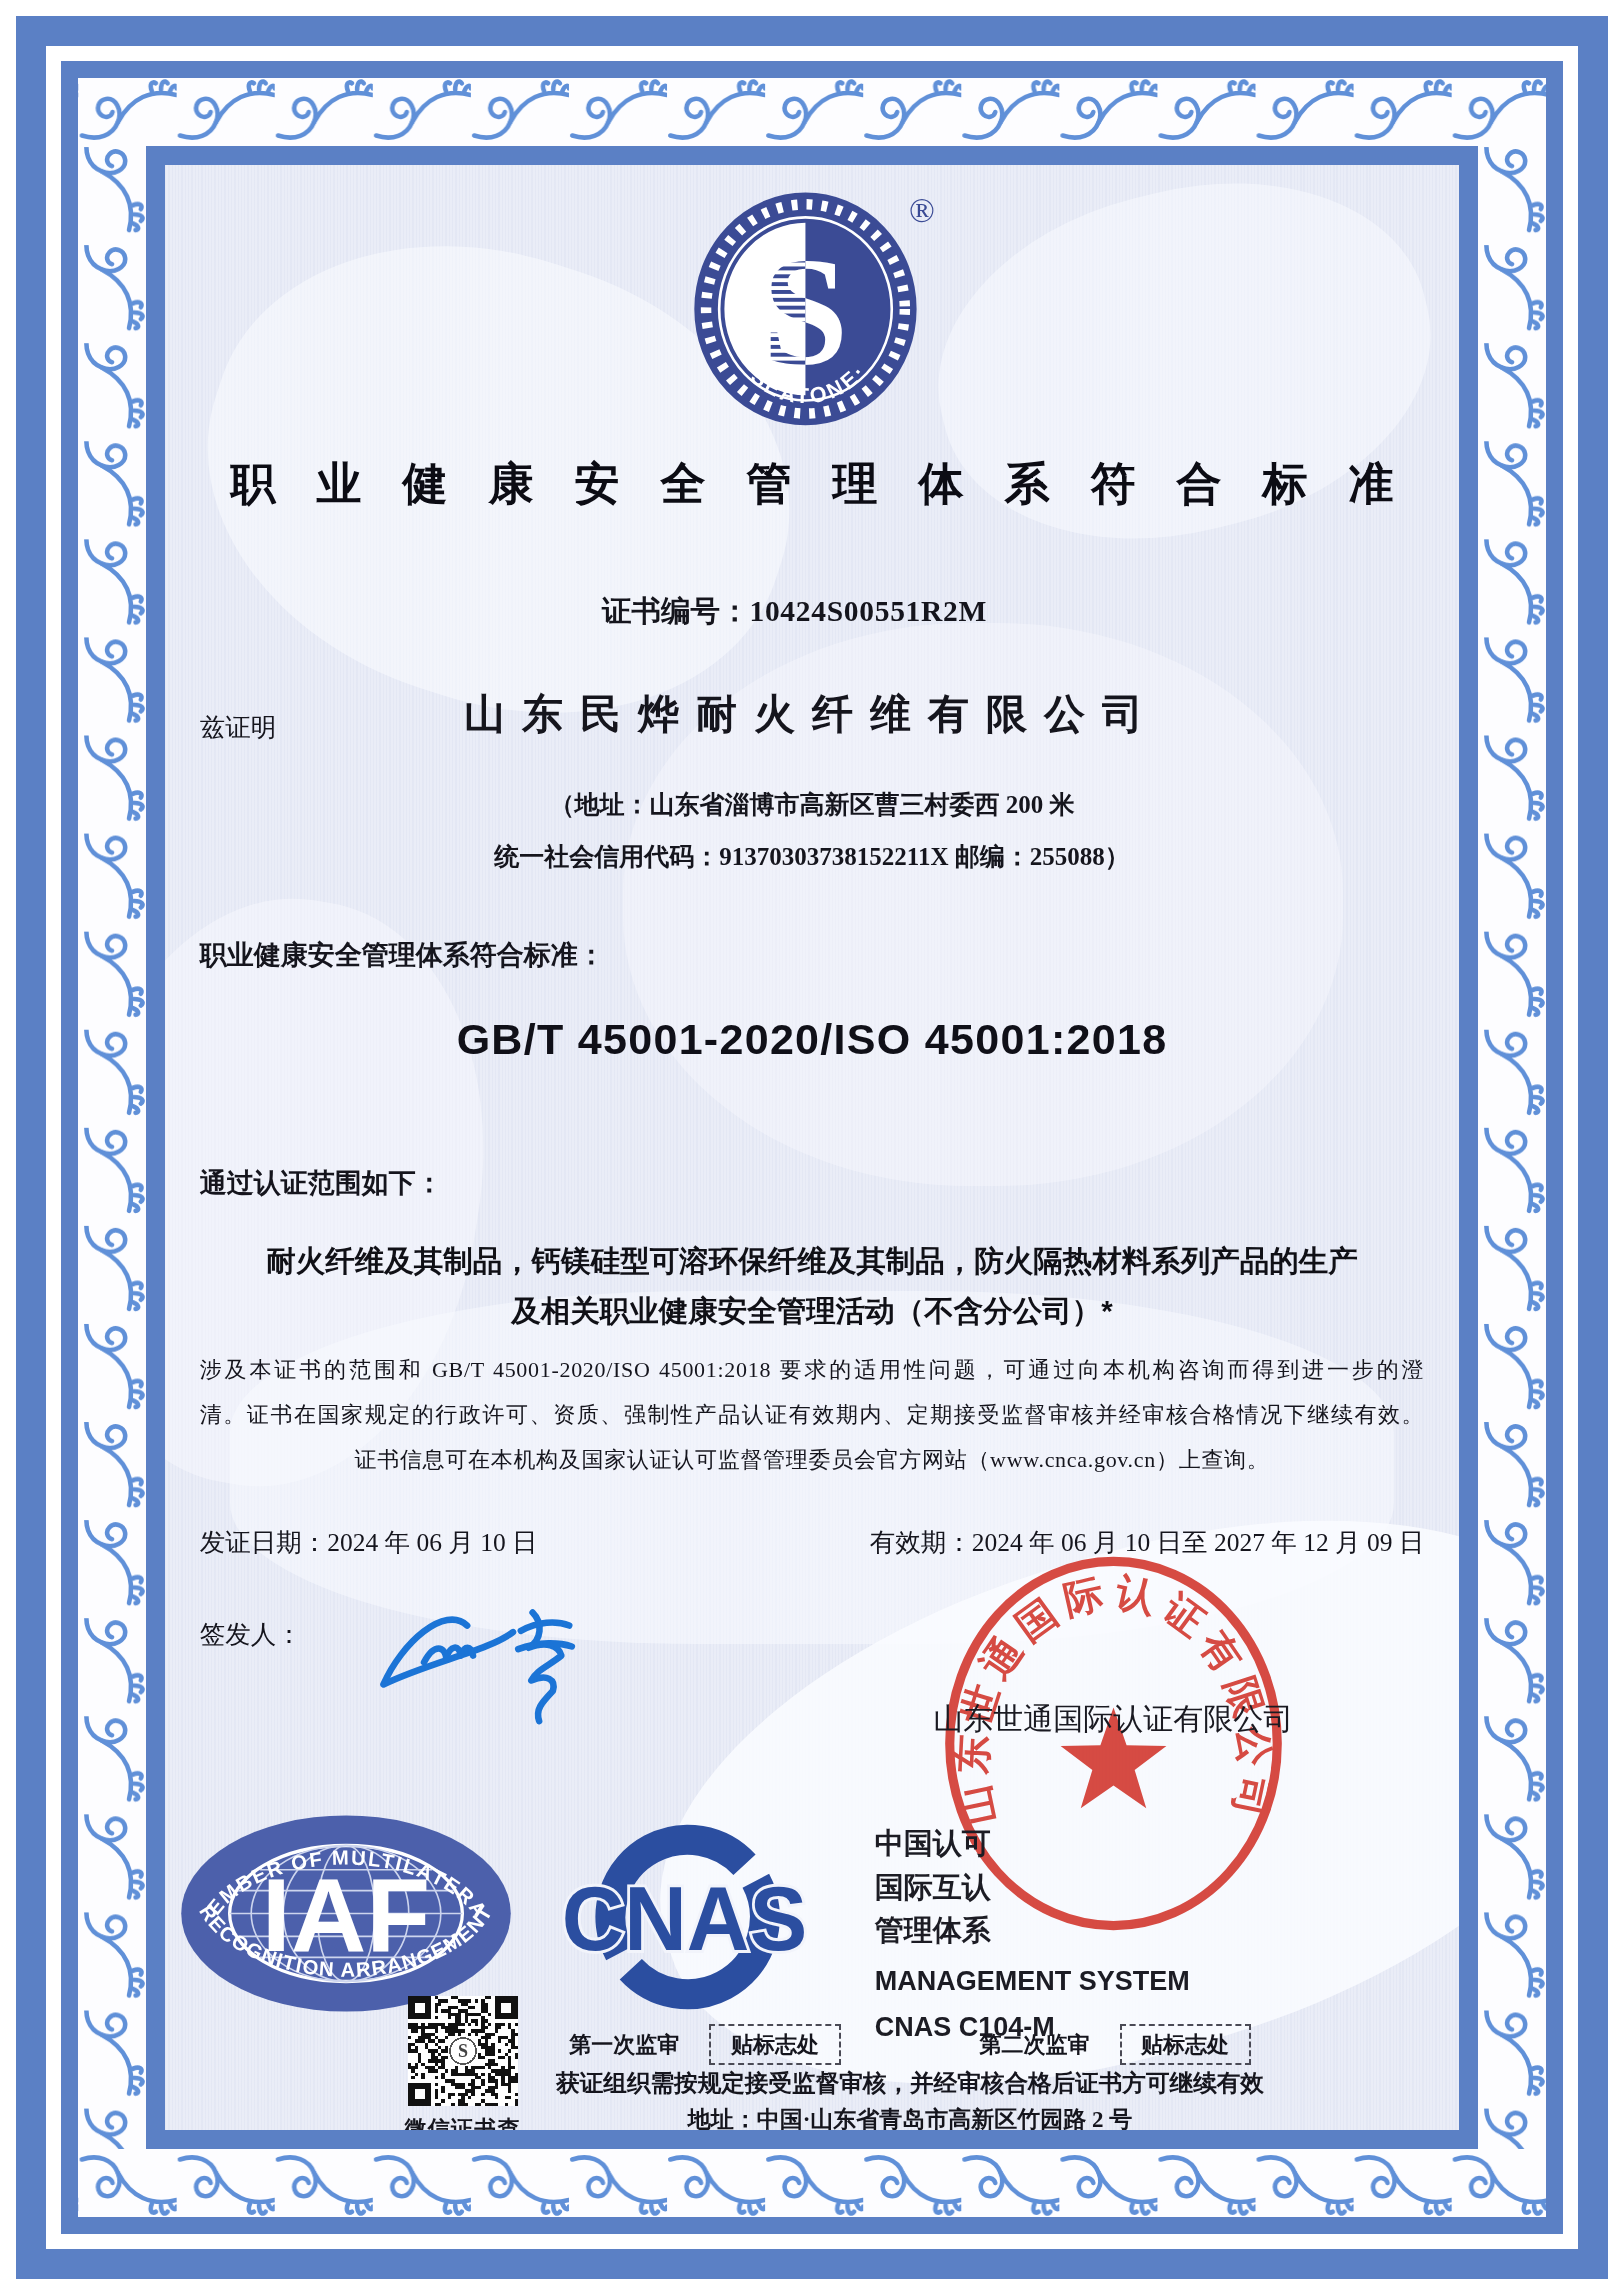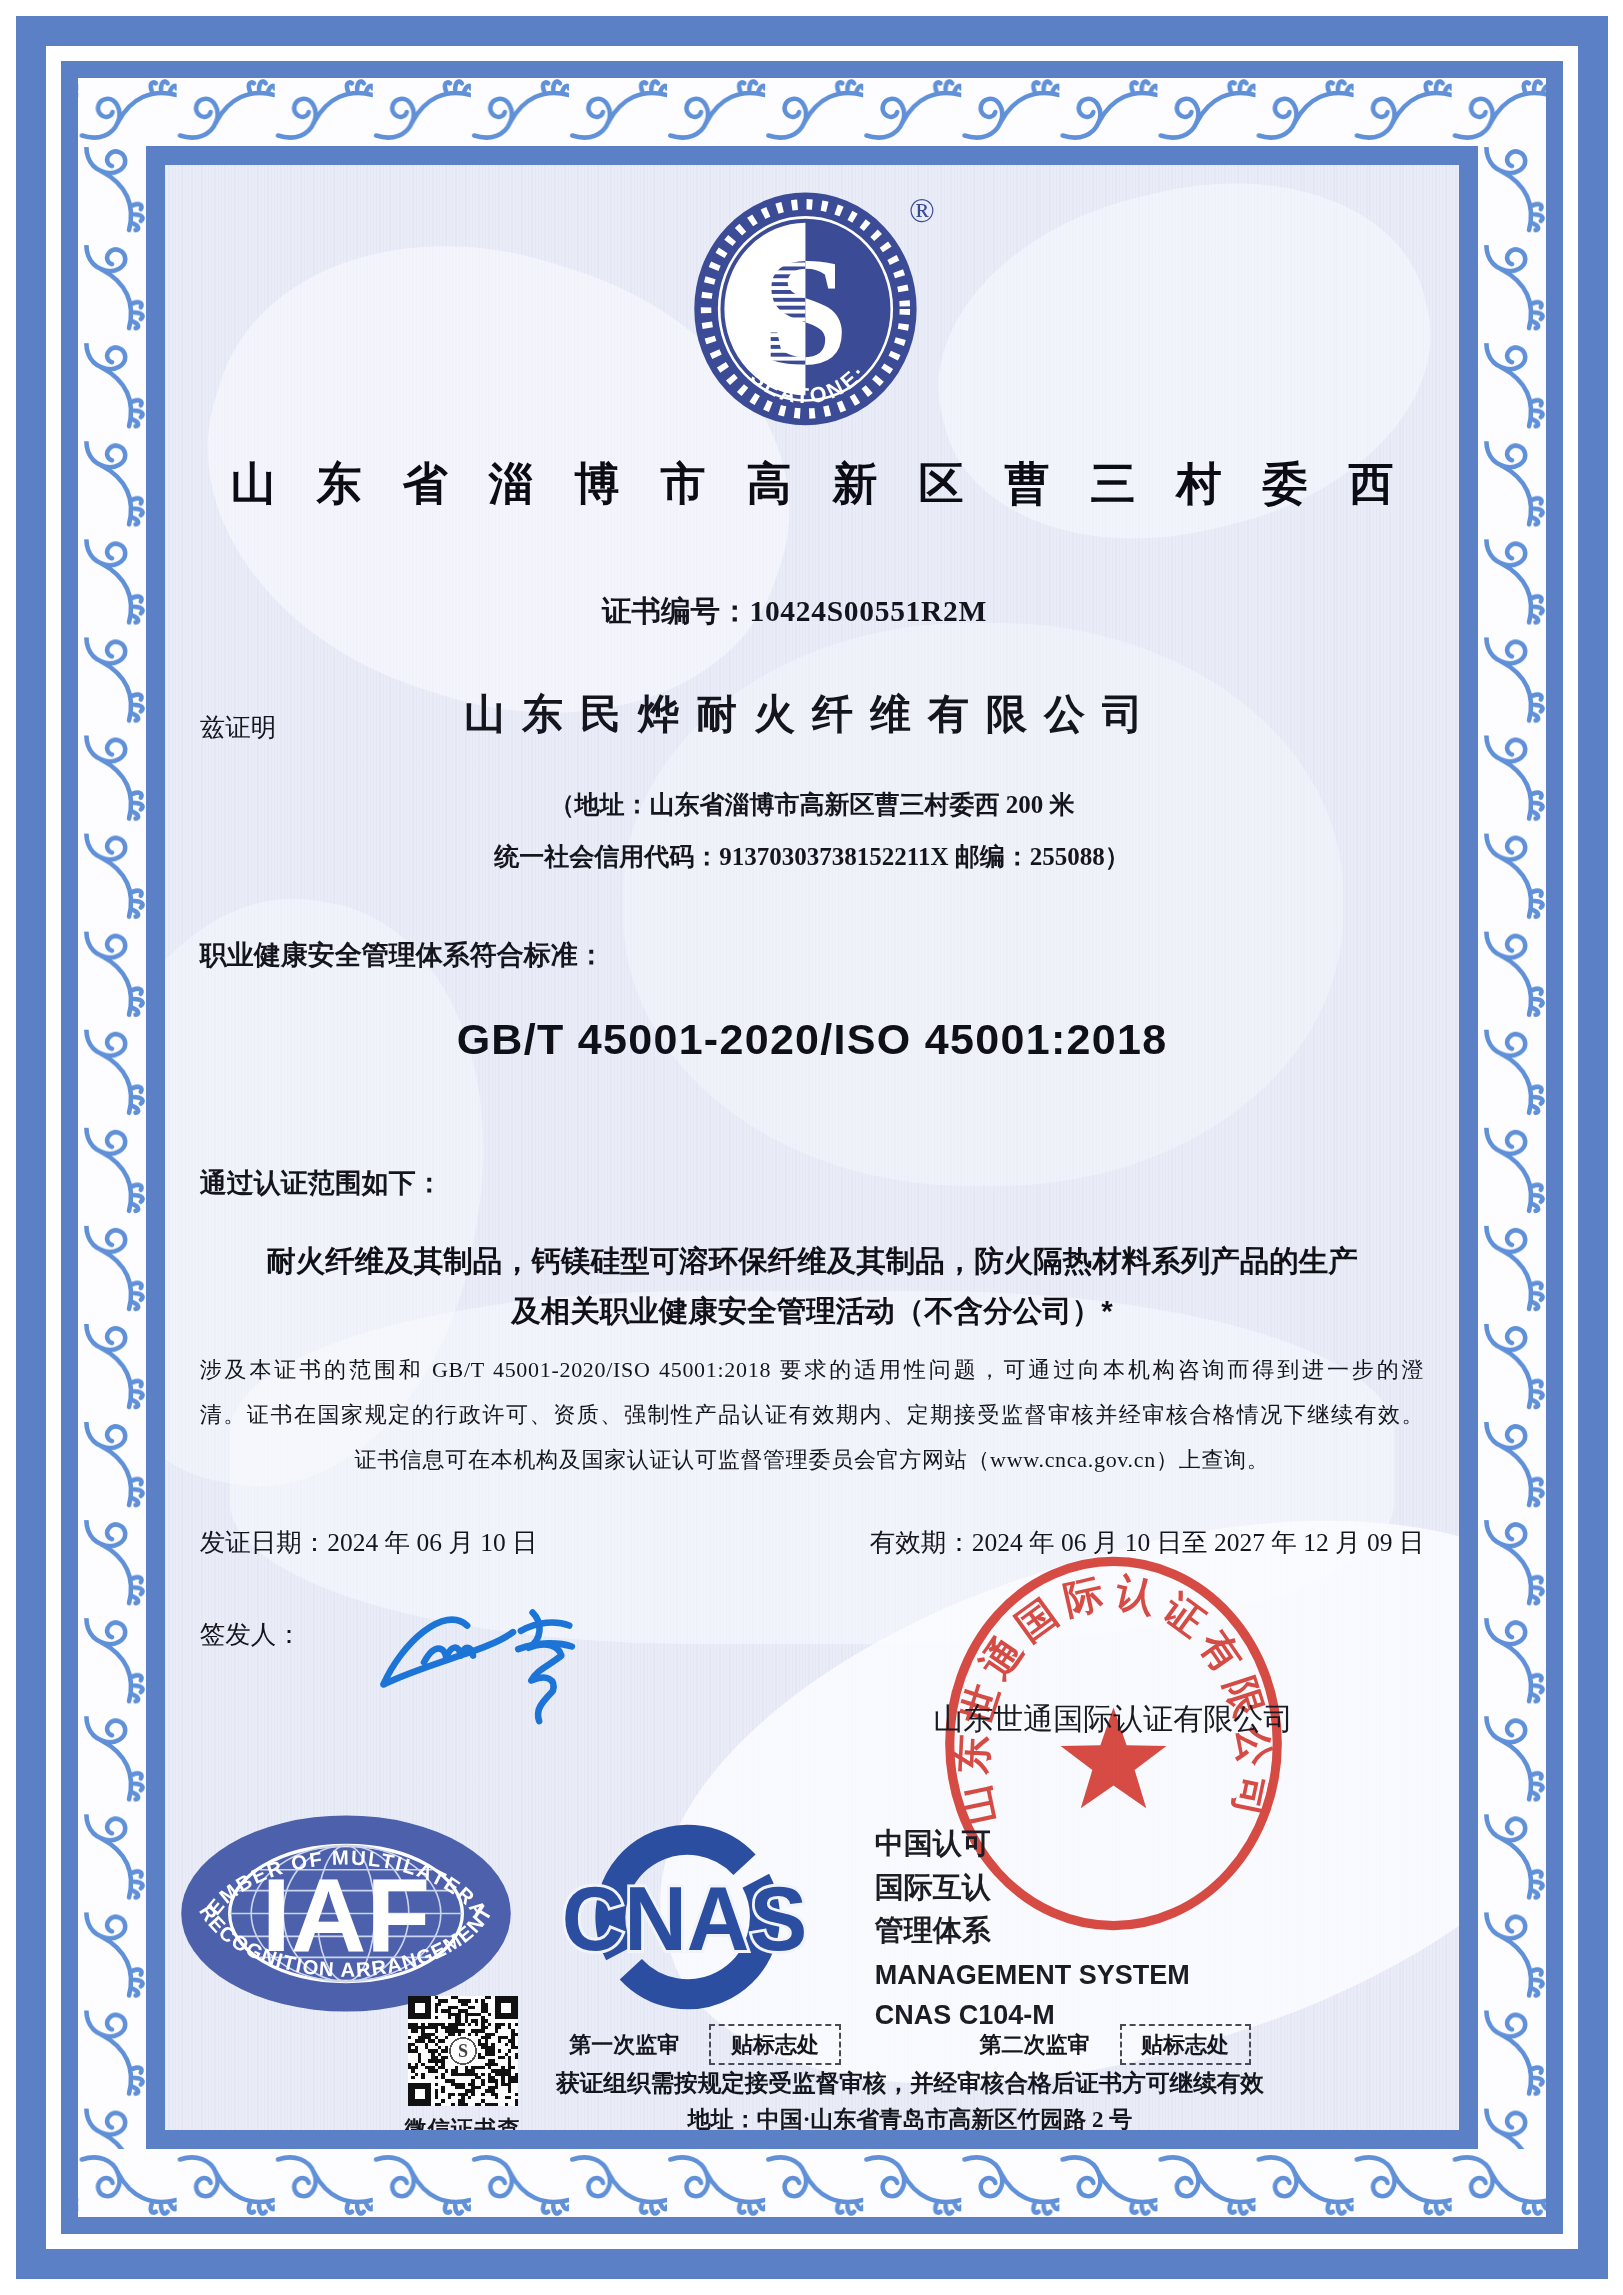--- a/index.html
+++ b/index.html
@@ -46,21 +46,21 @@
   .dates{top:1360px;left:35px;right:35px;width:auto;display:flex;justify-content:space-between;font-size:25.5px;}
   .signer-label{left:35px;top:1452px;position:absolute;right:auto;font-size:25.5px;}
   .signature{position:absolute;left:196px;top:1420px;}
   .stamp-wrap{position:absolute;left:765px;top:1382px;width:367px;height:393px;}
   .stamp-wrap svg{mix-blend-mode:multiply;}
   .issuer{position:absolute;top:152px;left:50%;transform:translateX(-50%);white-space:nowrap;font-size:30px;color:#1a1a22;z-index:3;}
   .logos-row{top:1647px;left:11px;right:19.6px;width:auto;display:flex;align-items:flex-start;gap:29px;}
   .cnas-logo{margin-top:10.5px;}
   .cnas-text{margin-top:10.5px;font-family:"Liberation Sans","DejaVu Sans",sans-serif;color:#1c1c24;}
   .cnas-text .zh{font-size:29px;font-weight:bold;line-height:1.5;}
-  .cnas-text .en{font-size:27px;font-weight:bold;line-height:1.35;margin-top:4px;}
+  .cnas-text .en{font-size:27px;font-weight:bold;line-height:1.35;margin-top:10px;}
   .qr-wrap{position:absolute;left:236px;top:1831px;width:124px;text-align:center;}
   .qr-label{margin-top:6.5px;font-size:22px;font-weight:bold;letter-spacing:1.3px;}
   .fblock{left:301px;right:105px;width:auto;text-align:center;}
   .audit-row{top:1859px;display:flex;justify-content:center;align-items:center;gap:30px;font-size:22px;font-weight:bold;}
   .tagbox{border:2px dashed #4a4a55;padding:3.9px 19.6px;}
   .notice{top:1902px;font-size:23.6px;font-weight:bold;}
   .faddr{top:1939px;font-size:23px;font-weight:bold;}
 </style>
 </head>
 <body>
@@ -162,21 +162,21 @@
       <g clip-path="url(#clipR)">
         <text x="190" y="268" text-anchor="middle" font-family="Liberation Serif, DejaVu Serif, serif" font-weight="bold" font-size="236" fill="#ffffff">S</text>
       </g>
       <text font-family="Liberation Sans, DejaVu Sans, sans-serif" font-weight="bold" font-size="33" fill="#ffffff" letter-spacing="5">
         <textPath href="#arcB" startOffset="50%" text-anchor="middle">·SEATONE·</textPath>
       </text>
       <text x="368" y="52" text-anchor="middle" font-size="52" fill="#3b4b95" font-family="Liberation Serif, DejaVu Serif, serif">®</text>
     </svg>
   </div>
 
-  <div class="sec title center">山东省淄博市高新区曹三村委西</div>
+  <div class="sec title center">职业健康安全管理体系符合标准</div>
 
   <div class="sec certno">
     <span class="lbl">证书编号：</span><span class="num">10424S00551R2M</span>
   </div>
 
   <div class="intro">兹证明</div>
   <div class="sec company center">山东民烨耐火纤维有限公司</div>
   <div class="sec addr1 center">（地址：山东省淄博市高新区曹三村委西 200 米</div>
   <div class="sec addr2 center">统一社会信用代码：91370303738152211X 邮编：255088）</div>
 

